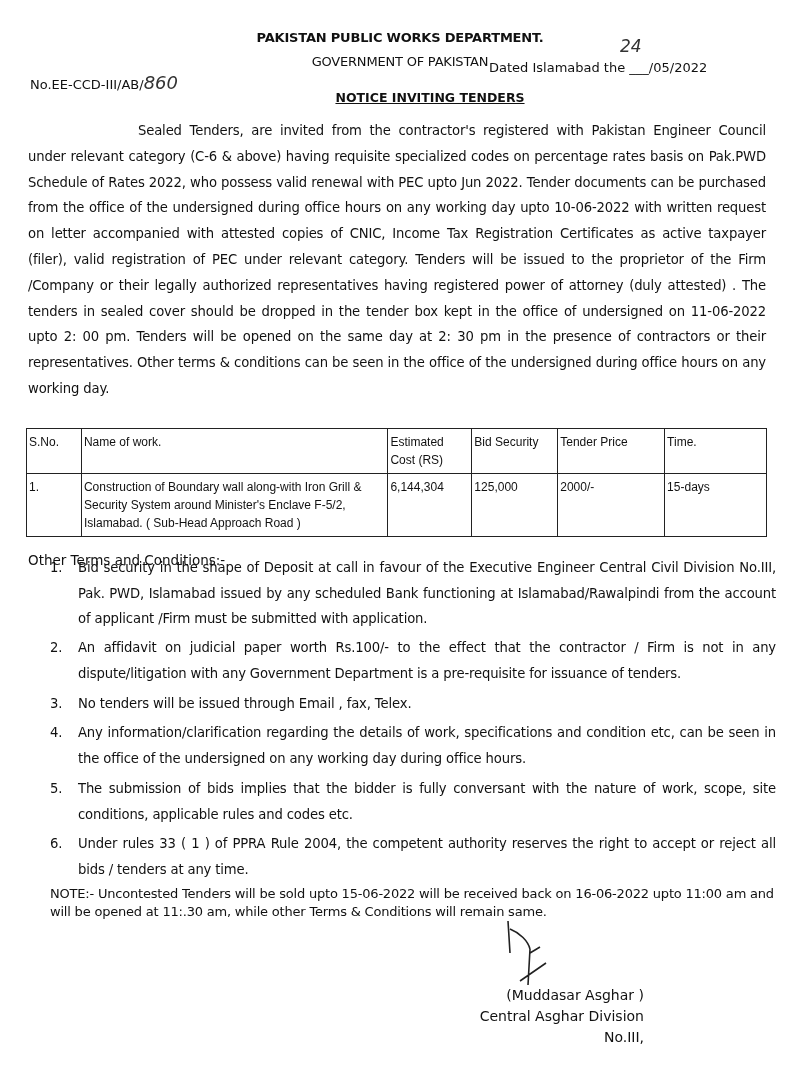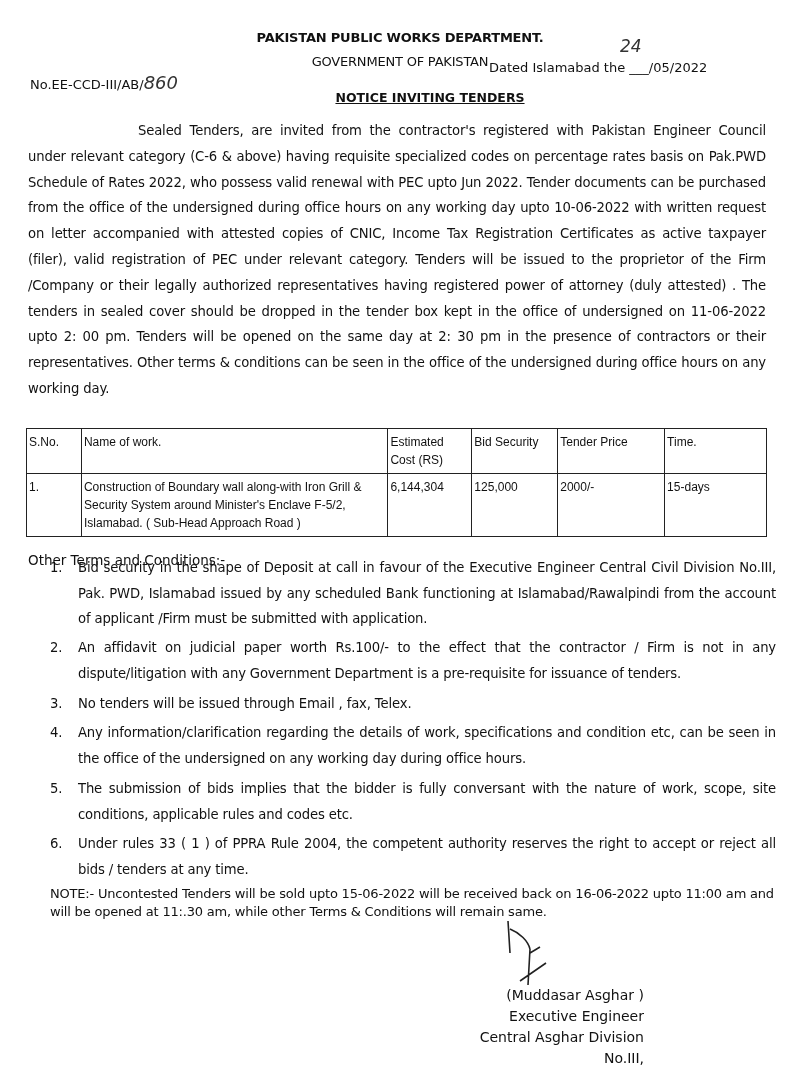--- a/index.html
+++ b/index.html
@@ -100,15 +100,14 @@
 </div>
 
 <div class="abs note">NOTE:- Uncontested Tenders will be sold upto 15-06-2022 will be received back on 16-06-2022 upto 11:00 am and will be opened at 11:.30 am, while other Terms &amp; Conditions will remain same.</div>
 
 <svg class="abs sigmark" width="80" height="80" viewBox="0 0 80 80">
   <path d="M8 6 L10 38 M10 14 C20 18 28 26 30 34 M30 34 L28 70 M30 38 L40 32 M20 66 L46 48" stroke="#222" stroke-width="1.6" fill="none"></path>
 </svg>
 
 <div class="abs sig">
   <div>(Muddasar Asghar )</div>
-  <div>Executive Engineer</div>
   <div>Central Asghar Division No.III,</div>
 </div>
 
 </body></html>

